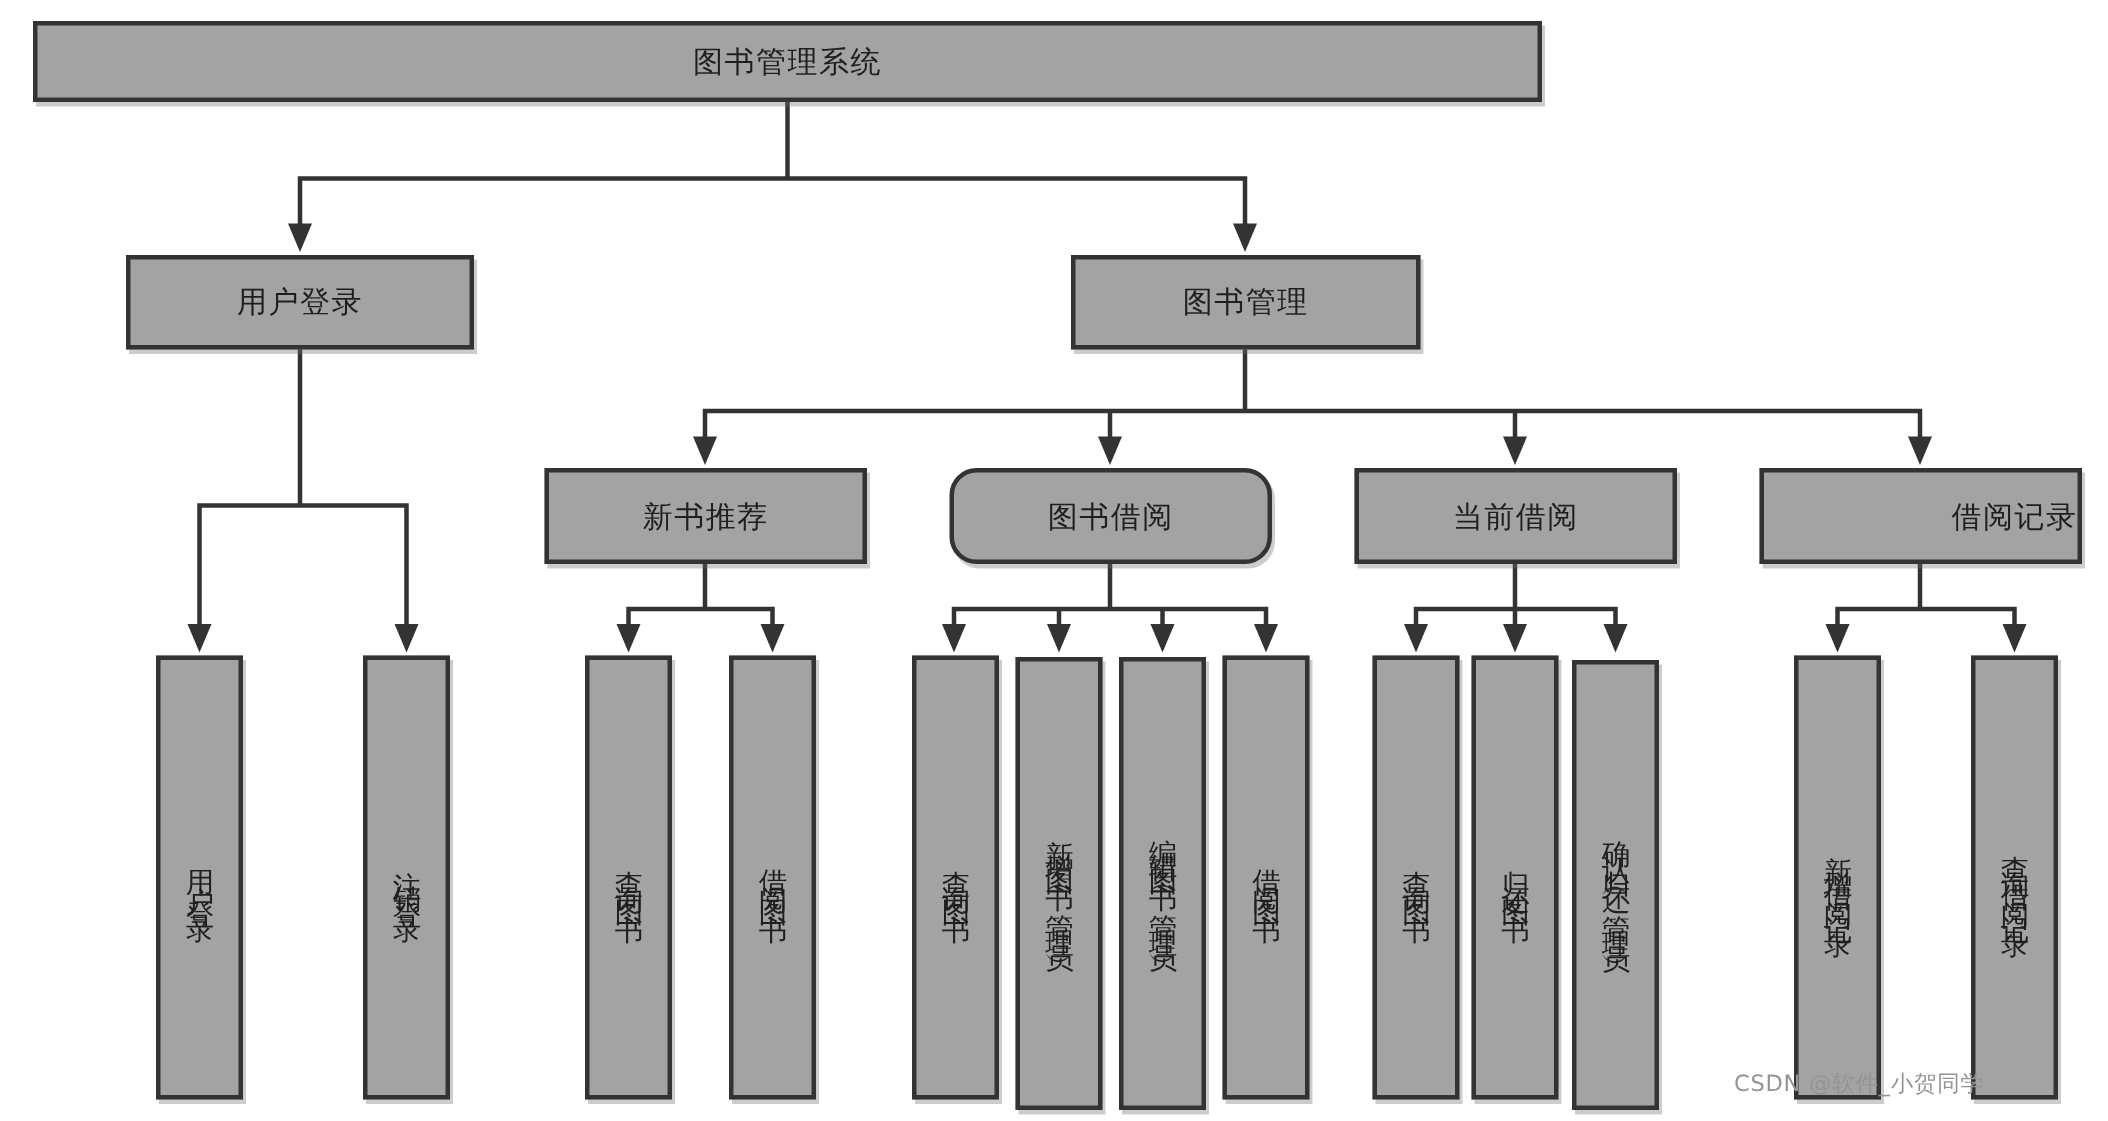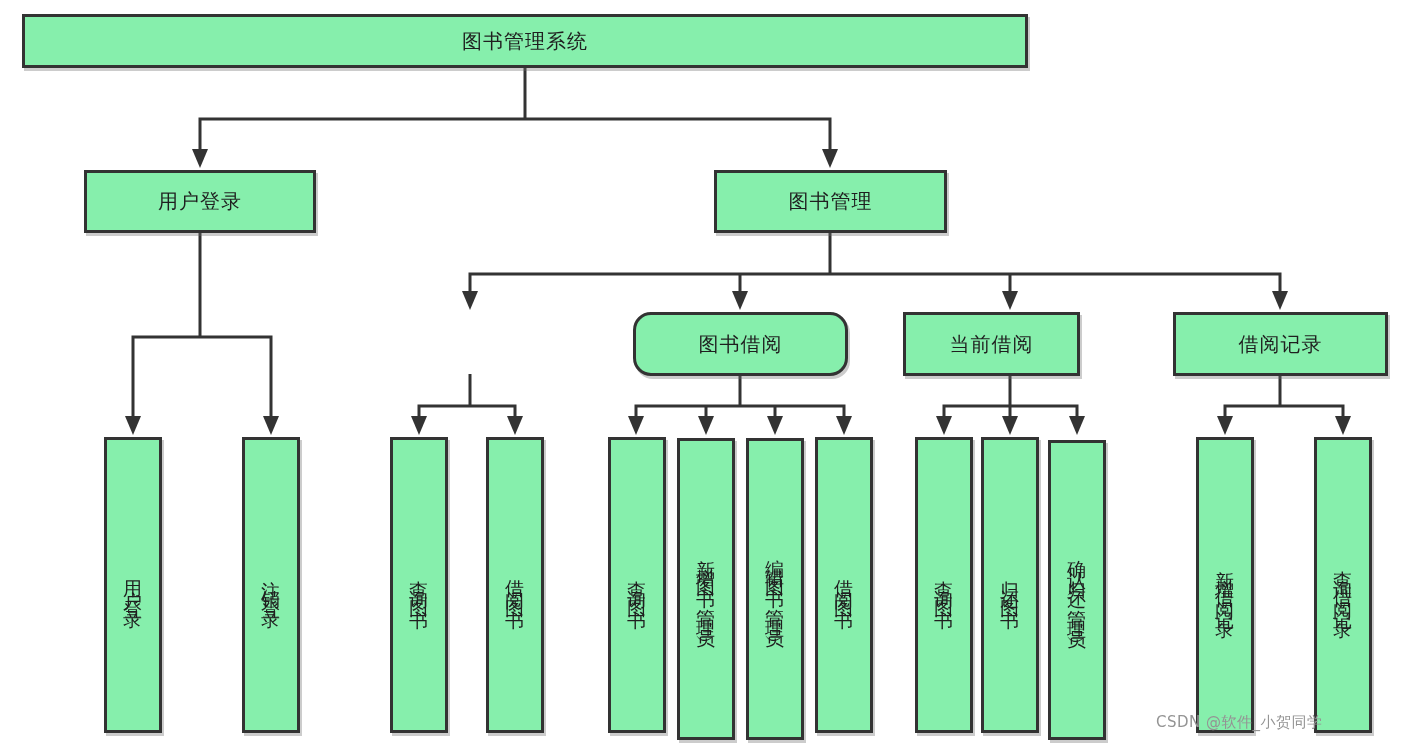--- a/index.html
+++ b/index.html
@@ -14,21 +14,21 @@
   svg.connectors {
     position: absolute;
     left: 0; top: 0;
     width: 1405px; height: 747px;
     display: block;
   }
   .box {
     position: absolute;
     box-sizing: border-box;
     border: 3px solid #333333;
-    background: #86efac;
+    background: #a3a3a3;
     display: flex;
     align-items: center;
     justify-content: center;
     color: #1f1f1f;
     box-shadow: 2px 3px 0 rgba(110,110,110,0.35);
   }
   .hbox { font-size: 20px; letter-spacing: 1px; }
   .root-box { font-size: 20px; letter-spacing: 1px; }
   .vbox .vtext {
     writing-mode: vertical-rl;
@@ -47,22 +47,22 @@
     letter-spacing: 0.5px;
     z-index: 5;
     white-space: nowrap;
   }
   
   .n-root { left: 22px;  top: 14px;  width: 1006px; height: 54px; }
   .n-l2a  { left: 84px;  top: 170px; width: 232px;  height: 63px; }
   .n-l2b  { left: 714px; top: 170px; width: 233px;  height: 63px; }
   .n-l3a  { left: 363px; top: 312px; width: 215px;  height: 64px; }
   .n-l3b  { left: 633px; top: 312px; width: 215px;  height: 64px; border-radius: 18px; }
-  .n-l3c  { left: 903px; top: 312px; width: 177px;  height: 64px; }
-  .n-l3d  { left: 1173px;top: 312px; width: 215px;  height: 64px; }
+  .n-l3c  { left: 903px; top: 312px; width: 215px;  height: 64px; }
+  .n-l3d  { left: 1173px;top: 312px; width: 215px;  height: 64px; justify-content: flex-end; }
   .n-ul1  { left: 104px; top: 437px; width: 58px; height: 296px; }
   .n-ul2  { left: 242px; top: 437px; width: 58px; height: 296px; }
   .n-nbr1 { left: 390px; top: 437px; width: 58px; height: 296px; }
   .n-nbr2 { left: 486px; top: 437px; width: 58px; height: 296px; }
   .n-bb1  { left: 608px; top: 437px; width: 58px; height: 296px; }
   .n-bb2  { left: 677px; top: 438px; width: 58px; height: 302px; }
   .n-bb3  { left: 746px; top: 438px; width: 58px; height: 302px; }
   .n-bb4  { left: 815px; top: 437px; width: 58px; height: 296px; }
   .n-cb1  { left: 915px; top: 437px; width: 58px; height: 296px; }
   .n-cb2  { left: 981px; top: 437px; width: 58px; height: 296px; }
@@ -124,20 +124,23 @@
     <span>图书管理系统</span>
   </div>
 
   <div class="box hbox n-l2a">
     <span>用户登录</span>
   </div>
   <div class="box hbox n-l2b">
     <span>图书管理</span>
   </div>
 
+  <div class="box hbox n-l3a">
+    <span>新书推荐</span>
+  </div>
   <div class="box hbox n-l3b">
     <span>图书借阅</span>
   </div>
   <div class="box hbox n-l3c">
     <span>当前借阅</span>
   </div>
   <div class="box hbox n-l3d">
     <span>借阅记录</span>
   </div>
 

